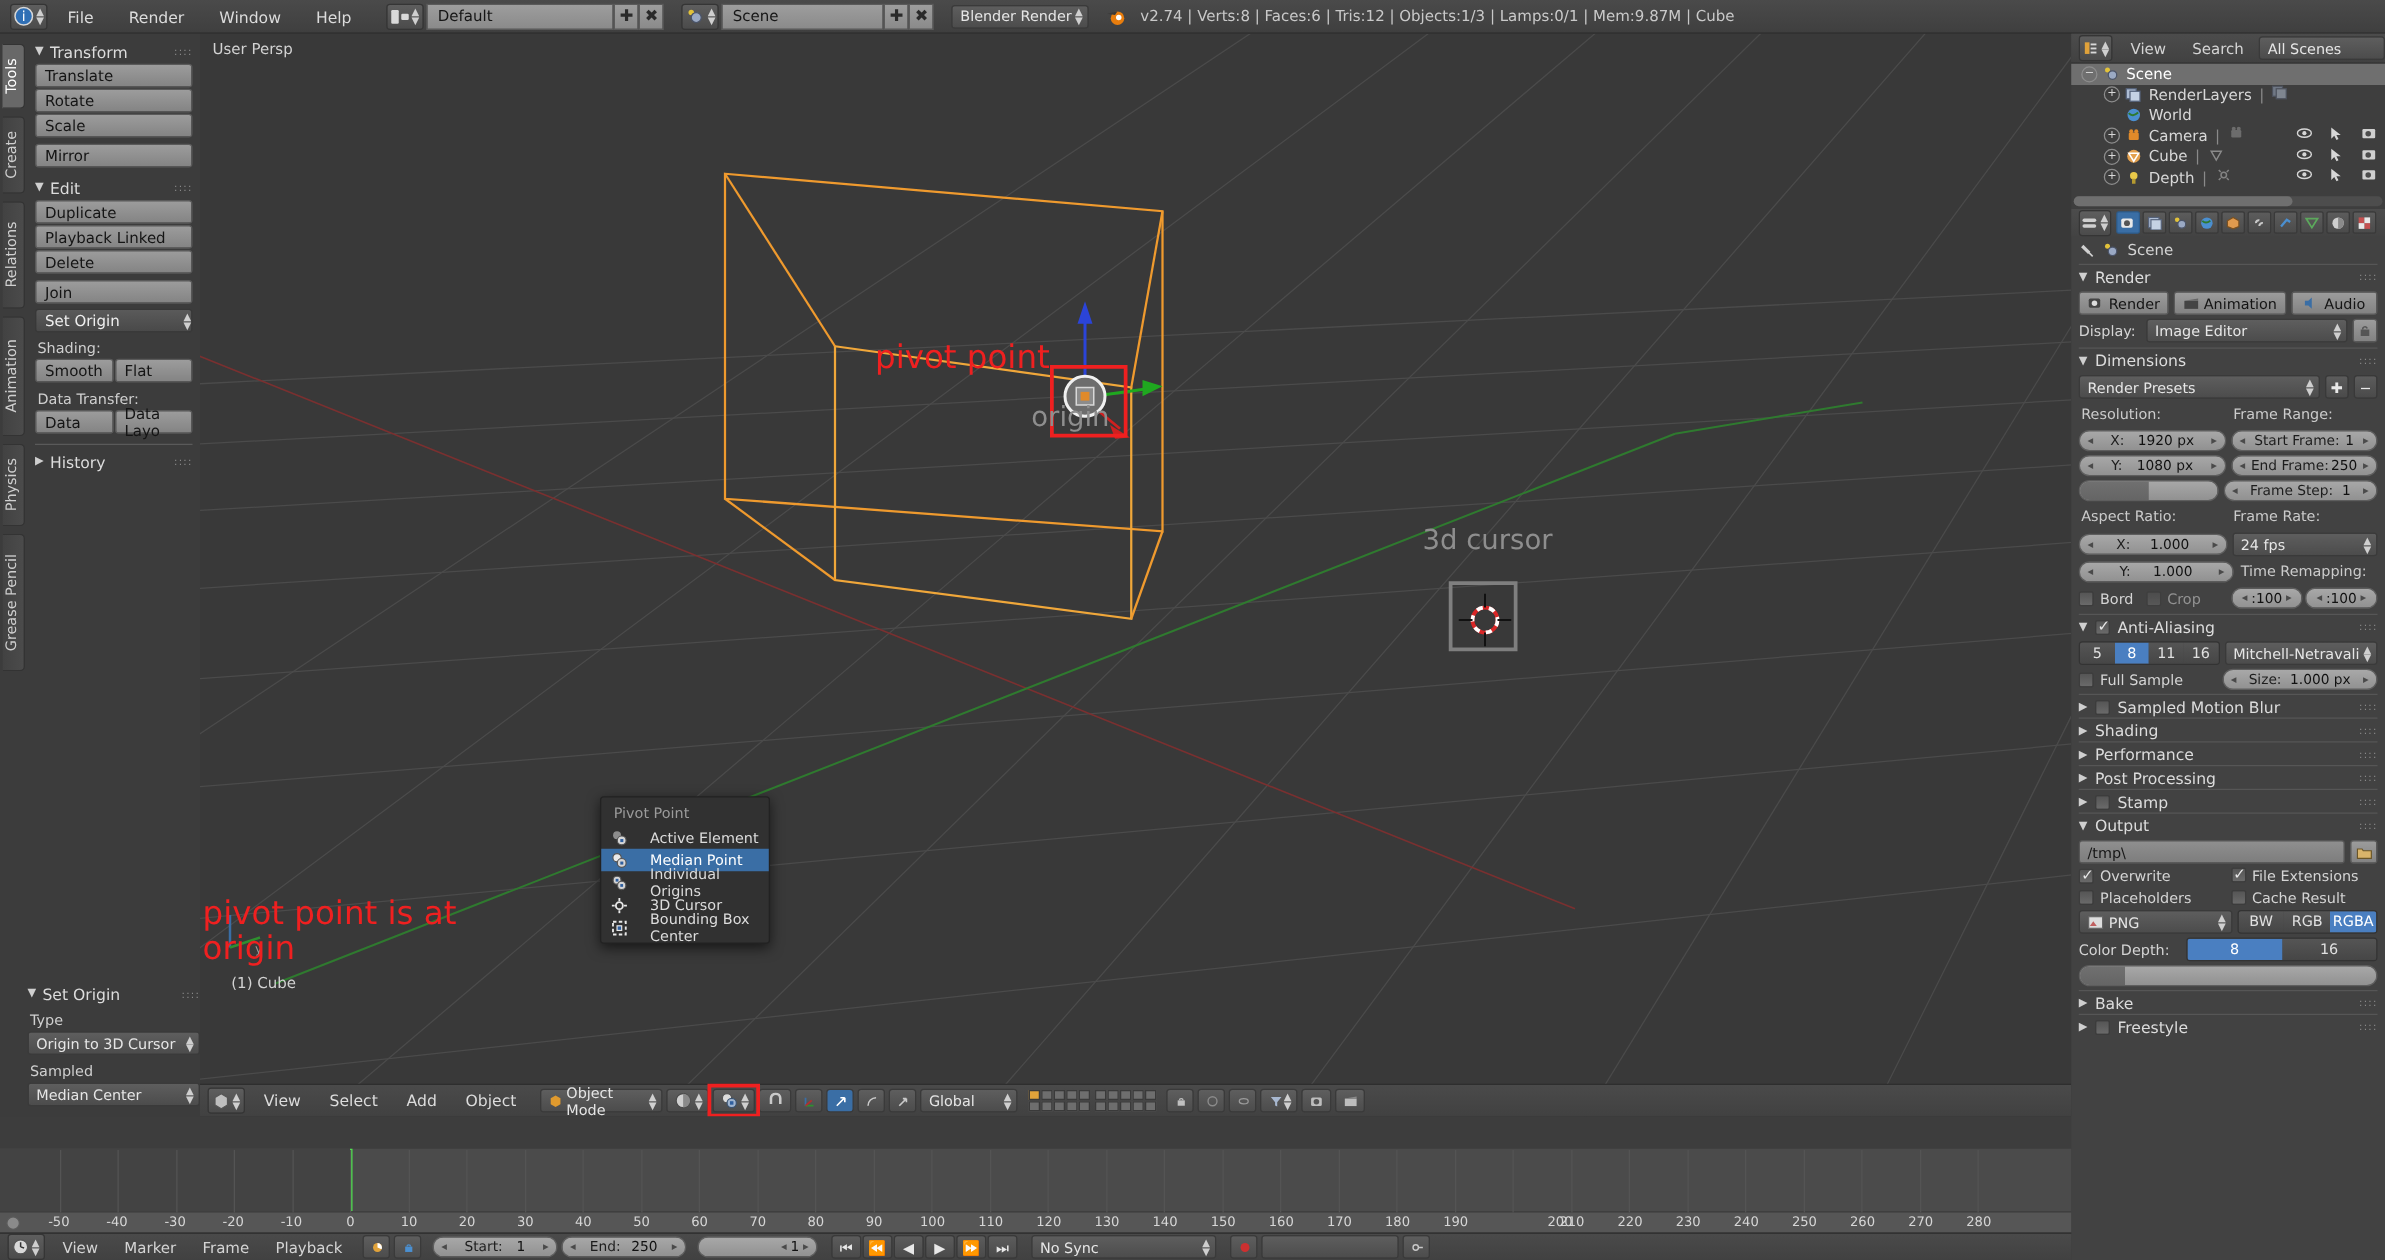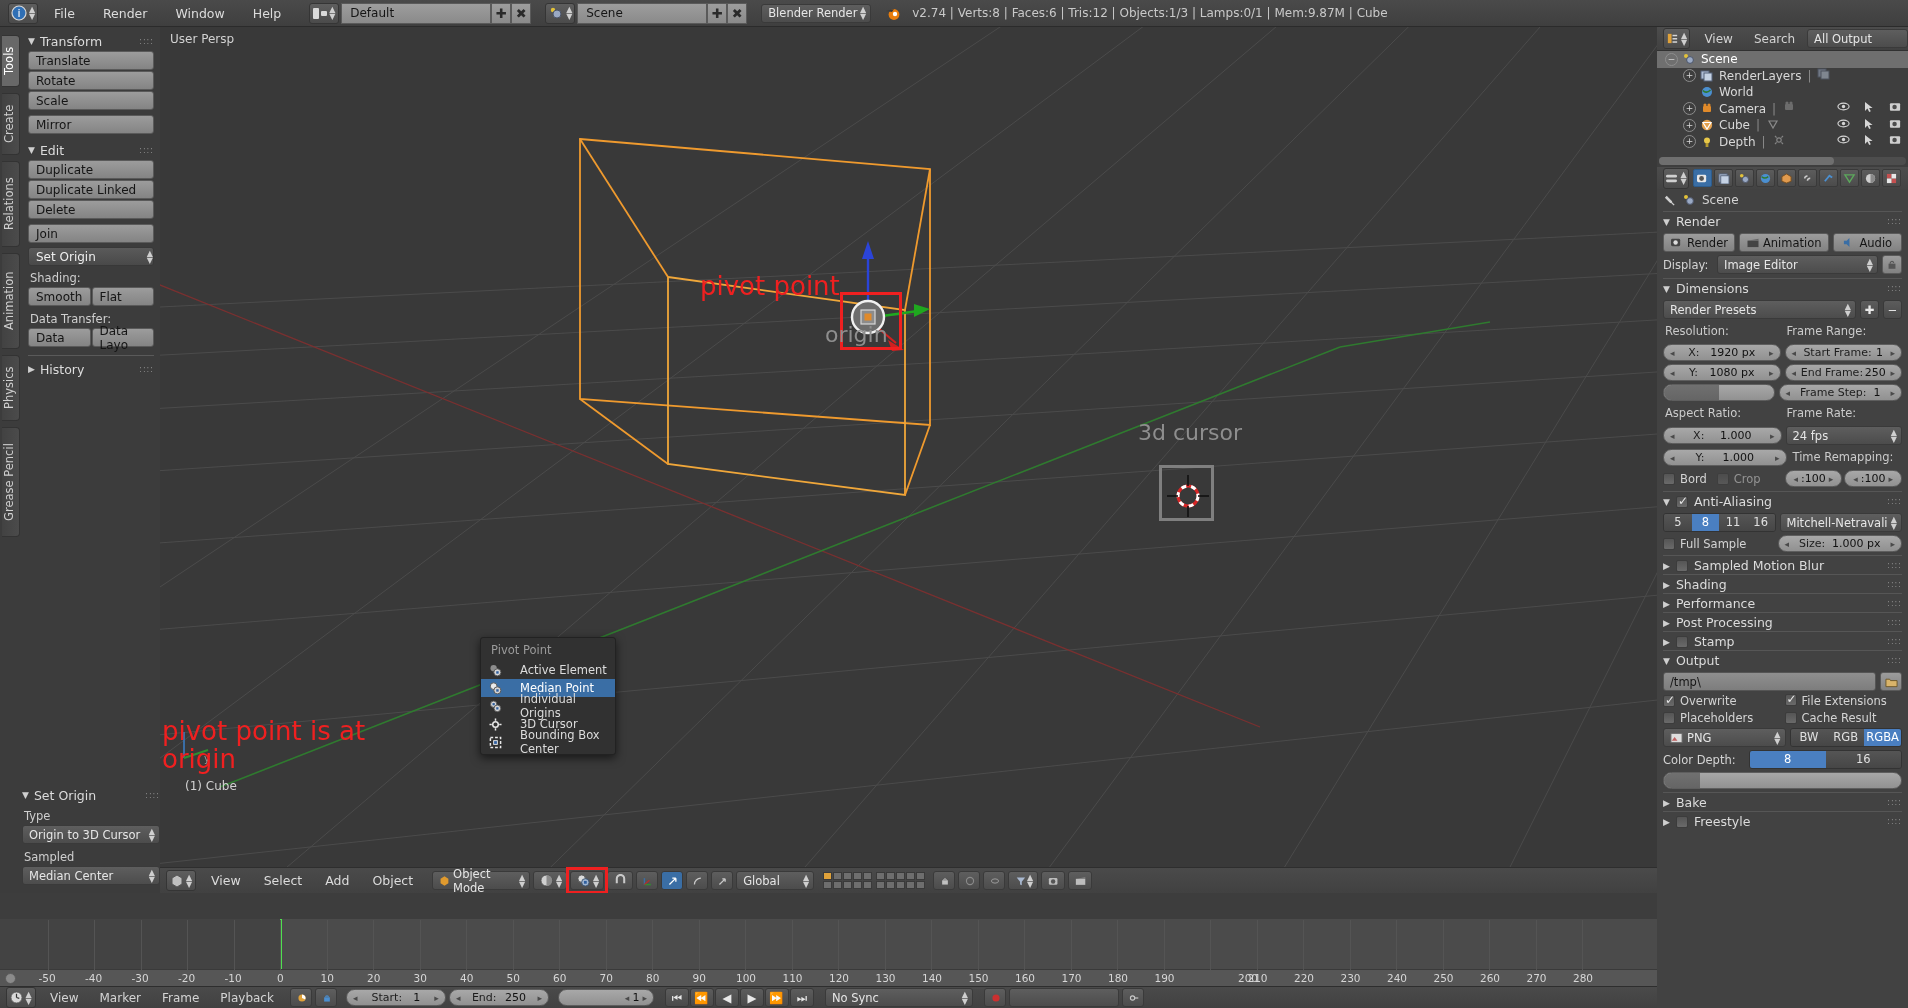--- a/index.html
+++ b/index.html
@@ -257,21 +257,21 @@
       <div class="tsbtn">Scale</div>
       <div style="height:4px"></div>
       <div class="tsbtn">Mirror</div>
 
       <div class="panel-hd" style="margin-top:6px;">
         <span class="tri">▼</span>
         <span>Edit</span>
         <span class="dots">::::</span>
       </div>
       <div class="tsbtn">Duplicate</div>
-      <div class="tsbtn">Duplicate Linked</div>
+      <div class="tsbtn">Playback Linked</div>
       <div class="tsbtn">Delete</div>
       <div style="height:4px"></div>
       <div class="tsbtn">Join</div>
       <div style="height:3px"></div>
       <div class="tsbtn dk">
         <span>Set Origin</span>
         <span class="spin" style="margin-left:auto">▲<br>▼</span>
       </div>
 
       <div class="tslabel">Shading:</div>
@@ -602,21 +602,21 @@
             <rect x="2" y="2" width="4" height="10" fill="#e0a23a"></rect>
             <rect x="7" y="3" width="5" height="1.6" fill="#d8d8d8"></rect>
             <rect x="7" y="6.5" width="5" height="1.6" fill="#d8d8d8"></rect>
             <rect x="7" y="10" width="5" height="1.6" fill="#d8d8d8"></rect>
           </svg>
         <div class="spin">▲<br>▼</div>
       </div>
       <div class="menu">View</div>
       <div class="menu">Search</div>
       <div class="dropdown" style="width:110px;">
-        <span>All Output</span>
+        <span>All Scenes</span>
       </div>
     </div>
     <div id="ol-rows">
         <div class="ol-row sel">
           <span style="display:inline-block;width:0px"></span>
           <span style="display:inline-flex;align-items:center;justify-content:center;width:13px;height:13px;border-radius:50%;border:1px solid #8d8d8d;font-size:9px;line-height:9px;margin-right:4px;color:#d8d8d8;">−</span>
           <span style="display:inline-flex;margin-right:5px;">
             <svg width="14" height="12" viewBox="0 0 14 12">
               <circle cx="4" cy="3" r="2" fill="#e2c23a"></circle>
               <circle cx="8" cy="7" r="3.4" fill="#9aa9c4" stroke="#4b5468"></circle>

